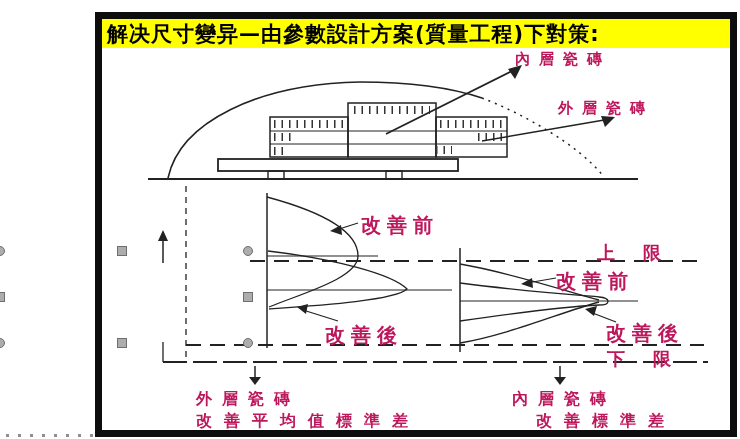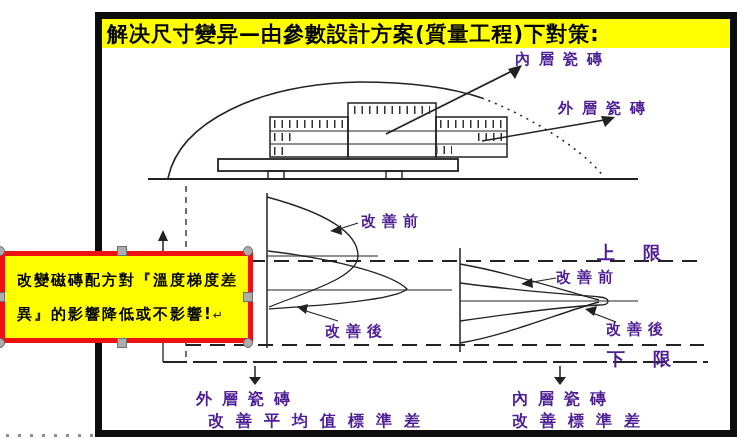--- a/index.html
+++ b/index.html
@@ -8,23 +8,23 @@
   
   .slide-frame{position:absolute;left:95px;top:12px;width:642px;height:425px;
                border:7px solid #0d0d0d;background:#ffffff;box-sizing:border-box;}
   .title-band{position:absolute;left:102px;top:19px;width:628px;height:29px;
               background:#FFFF00;display:flex;align-items:center;}
   .title-band .t{font-size:21px;font-weight:bold;color:#000;letter-spacing:1px;
                  padding-left:5px;white-space:nowrap;}
   
   svg.sketch{position:absolute;left:0;top:0;pointer-events:none;}
   
-  .lbl{position:absolute;font-weight:bold;color:#4c1d95;white-space:nowrap;}
+  .lbl{position:absolute;font-weight:bold;color:#be185d;white-space:nowrap;}
   .lbl-tile{font-size:15px;letter-spacing:9px;}
-  .lbl-curve{font-size:15px;letter-spacing:6px;}
+  .lbl-curve{font-size:20px;letter-spacing:6px;}
   .lbl-limit{font-size:18px;letter-spacing:5px;}
   .lbl-concl-t{font-size:16px;letter-spacing:10px;}
   .lbl-concl-d{font-size:16px;letter-spacing:12px;}
   
   .callout{position:absolute;left:0;top:251px;width:253px;height:92px;box-sizing:border-box;
            background:#FFFF00;border:5px solid #EE1111;z-index:30;}
   .callout .txt{padding:7px 6px 0 12px;font-size:15px;font-weight:bold;color:#000;
                 line-height:34px;letter-spacing:2px;white-space:nowrap;}
   .ret{font-size:12px;font-weight:normal;color:#222;letter-spacing:0;}
   .handle{position:absolute;width:10px;height:10px;background:#adadad;
@@ -128,30 +128,24 @@
   <div class="lbl lbl-tile" style="left:558px;top:99px;">外層瓷磚</div>
 
   <div class="lbl lbl-curve" style="left:361px;top:212px;">改善前</div>
   <div class="lbl lbl-curve" style="left:325px;top:322px;">改善後</div>
   <div class="lbl lbl-limit" style="left:597px;top:241px;">上　限</div>
   <div class="lbl lbl-limit" style="left:607px;top:347px;">下　限</div>
   <div class="lbl lbl-curve" style="left:556px;top:268px;">改善前</div>
   <div class="lbl lbl-curve" style="left:606px;top:320px;">改善後</div>
 
   <div class="lbl lbl-concl-t" style="left:196px;top:389px;">外層瓷磚</div>
-  <div class="lbl lbl-concl-d" style="left:208px;top:411px;">改善平均值標準差</div>
+  <div class="lbl lbl-concl-d" style="left:196px;top:411px;">改善平均值標準差</div>
   <div class="lbl lbl-concl-t" style="left:512px;top:389px;">內層瓷磚</div>
-  <div class="lbl lbl-concl-d" style="left:512px;top:411px;font-family:Liberation Mono, monospace;">改善標準差</div>
+  <div class="lbl lbl-concl-d" style="left:536px;top:411px;font-family:Liberation Mono, monospace;">改善標準差</div>
 
-  <div class="callout">
-    <div class="txt">
-      <div>改變磁磚配方對『溫度梯度差</div>
-      <div><span>異』的影響降低或不影響!</span><span class="ret">↵</span></div>
-    </div>
-  </div>
 
   <div class="handle round" style="left:-5px;top:246px;"></div>
   <div class="handle" style="left:117px;top:246px;"></div>
   <div class="handle round" style="left:243px;top:246px;"></div>
   <div class="handle" style="left:-5px;top:292px;"></div>
   <div class="handle" style="left:243px;top:292px;"></div>
   <div class="handle round" style="left:-5px;top:338px;"></div>
   <div class="handle" style="left:117px;top:338px;"></div>
   <div class="handle round" style="left:243px;top:338px;"></div>
 

